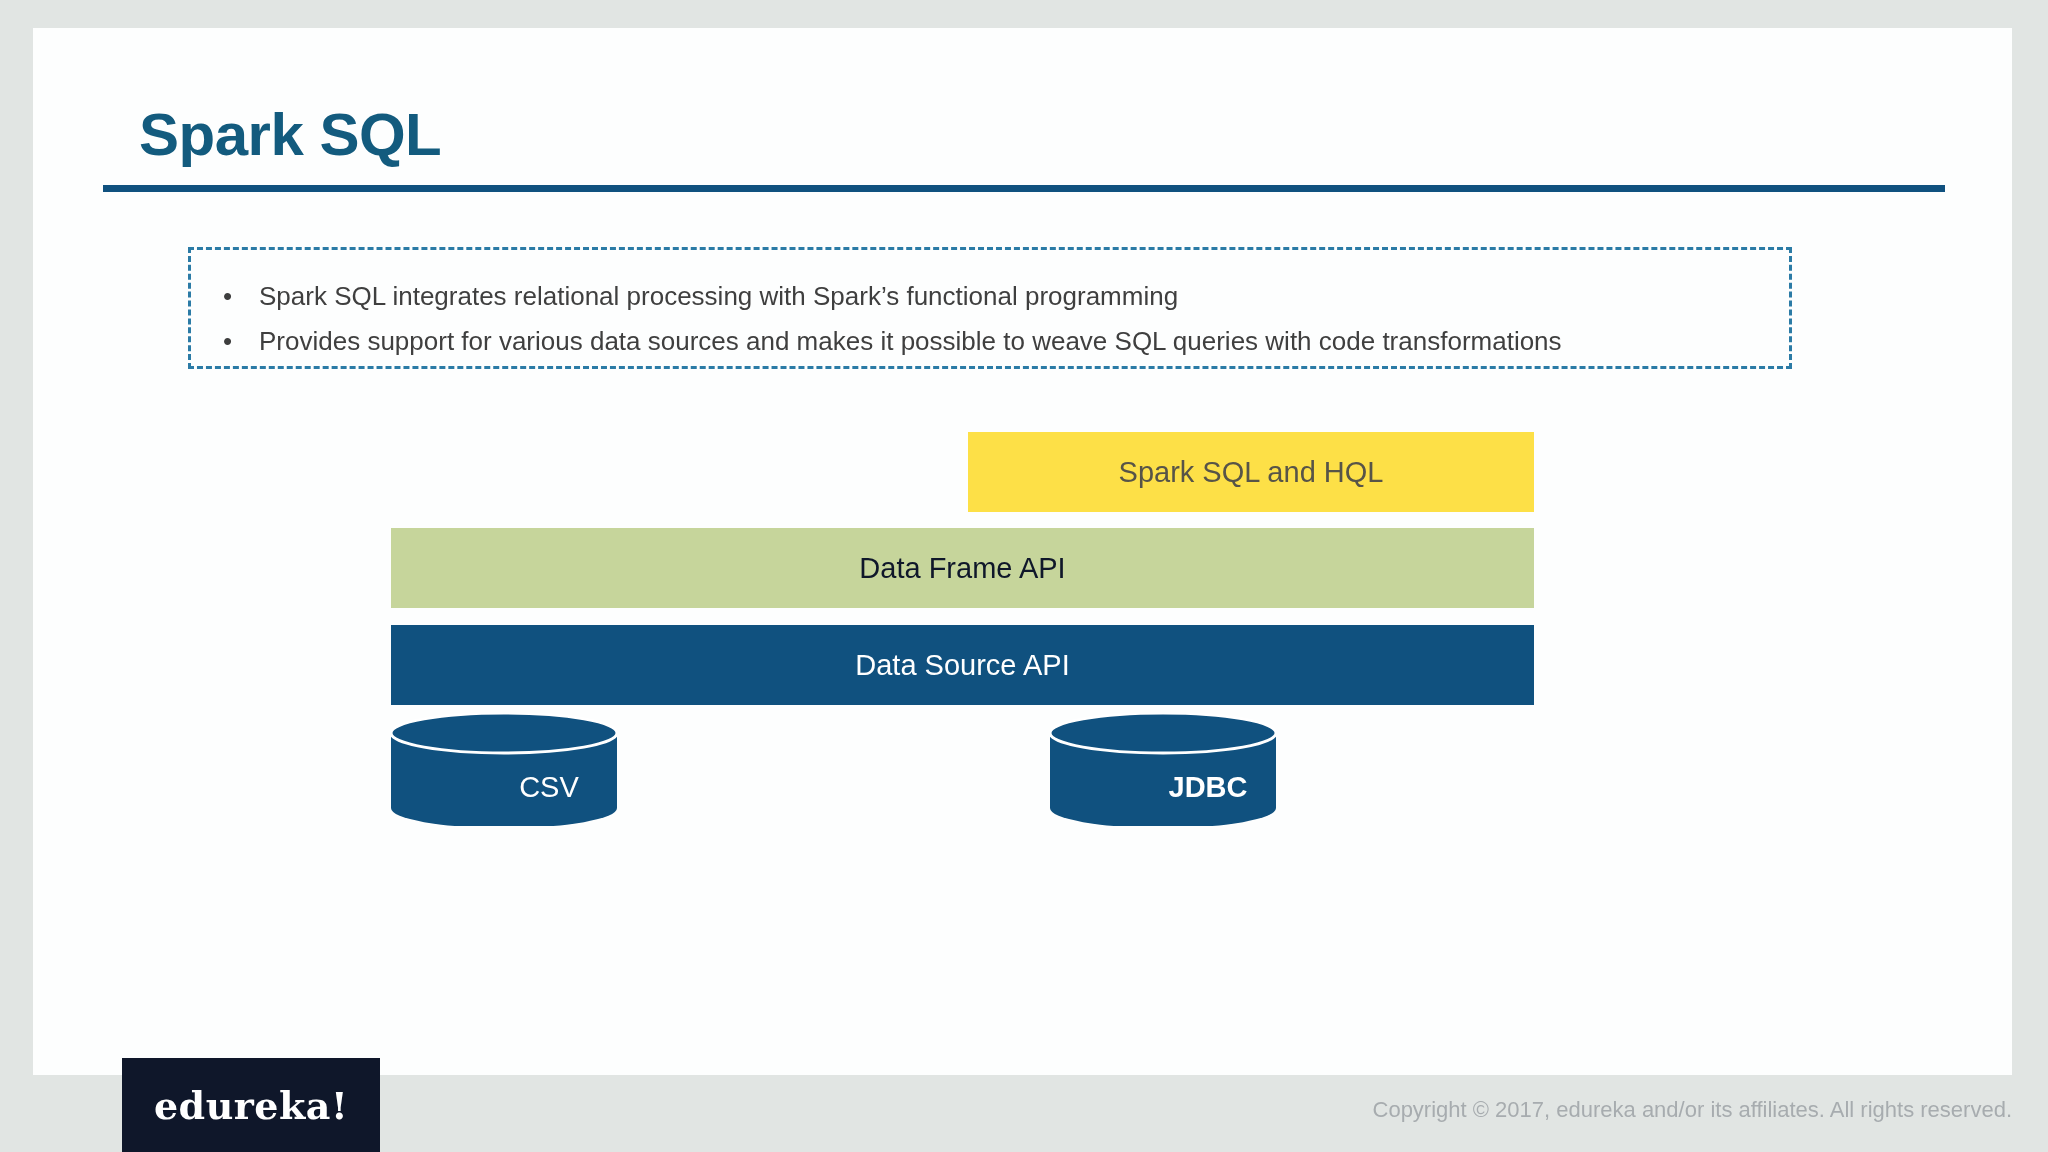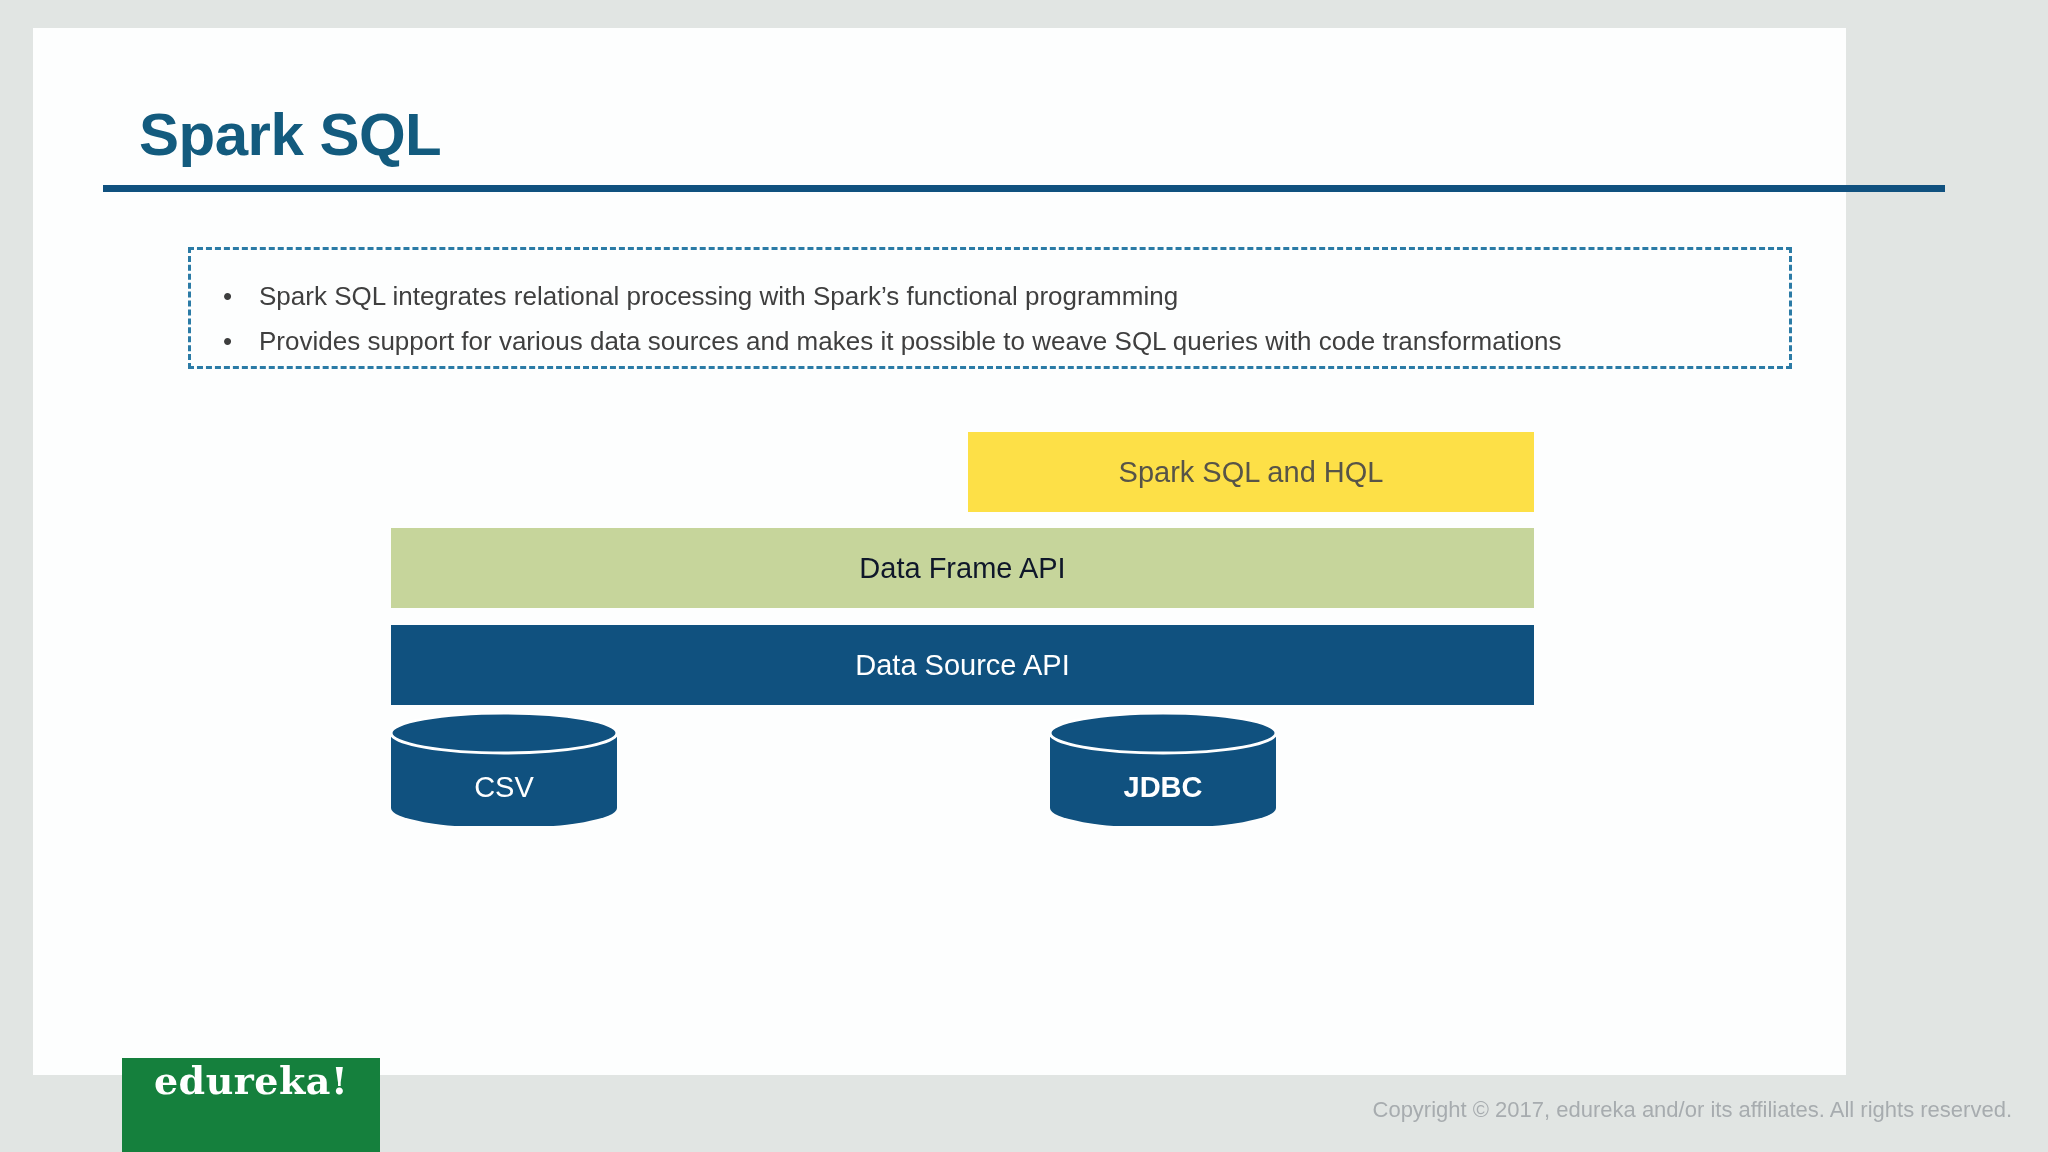--- a/index.html
+++ b/index.html
@@ -20,21 +20,21 @@
     width: 2048px;
     height: 1152px;
     background: #e1e5e3;
   }
 
   
   .slide {
     position: absolute;
     left: 33px;
     top: 28px;
-    width: 1813px;
+    width: 1979px;
     height: 1047px;
     background: #fdfefe;
   }
 
   
   .slide-title {
     position: absolute;
     left: 106px;
     top: 72px;
     font-size: 60px;
@@ -146,39 +146,41 @@
   .cyl-label {
     position: absolute;
     left: 0;
     top: 58px;
     width: 100%;
     text-align: center;
     font-size: 29px;
     color: #ffffff;
     font-family: "Liberation Sans", sans-serif;
     pointer-events: none;
+    padding-left: 45px;
   }
 
   
   .footer-band {
     position: absolute;
     left: 0;
     top: 1075px;
     width: 2048px;
     height: 77px;
     background: #e1e5e3;
   }
   .logo-box {
     position: absolute;
     left: 122px;
     top: 1058px;
     width: 258px;
     height: 94px;
-    background: #15803d;
+    background: #0f172a;
     display: flex;
+    align-items: center;
     justify-content: center;
   }
   .logo-text {
     font-family: "DejaVu Serif", serif;
     font-weight: bold;
     font-size: 38px;
     color: #ffffff;
     letter-spacing: 0.5px;
   }
   .copyright {

